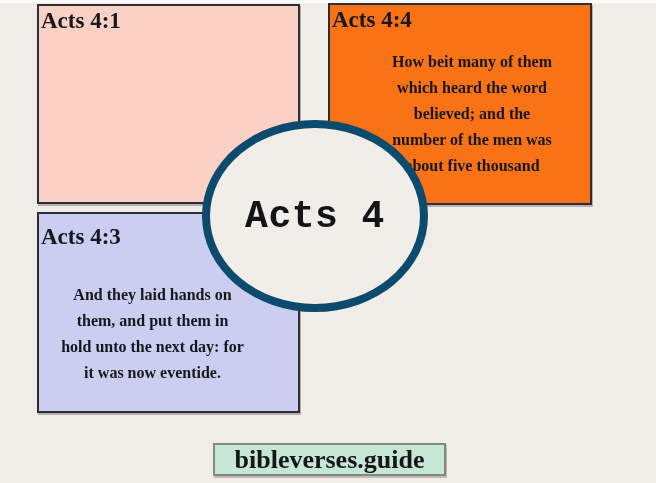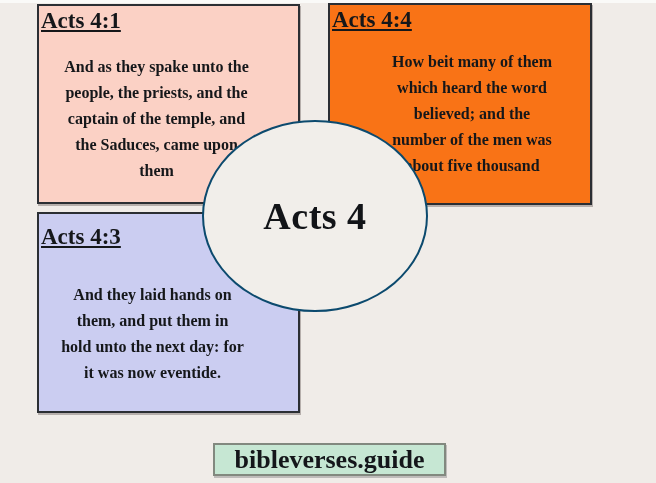--- a/index.html
+++ b/index.html
@@ -30,21 +30,20 @@
   .card-3 { left: 37px;  top: 212px; width: 263px; height: 201px; }
   .card-4 { left: 328px; top: 228px; width: 264px; height: 201px; }
 
   .card-title {
     position: absolute;
     font-size: 23px;
     font-weight: bold;
     color: #15171a;
     line-height: 26px;
     white-space: nowrap;
-    text-decoration: underline;
   }
   .card-1 .card-title { left: 2px;  top: 2px; }
   .card-2 .card-title { left: 2px;  top: 2px; }
   .card-3 .card-title { left: 2px;  top: 10px; }
   .card-4 .card-title { right: 18px; top: 9px; text-align: right; }
 
   .card-body {
     position: absolute;
     left: 0; right: 0;
     font-size: 16px;
@@ -56,26 +55,27 @@
   }
   .card-1 .card-body { top: 48px; padding-left: 8px;  padding-right: 32px; }
   .card-2 .card-body { top: 44px; padding-left: 32px; padding-right: 8px; }
   .card-3 .card-body { top: 68px; padding-left: 2px;  padding-right: 34px; }
   .card-4 .card-body { top: 56px; padding-left: 44px; padding-right: 0px; }
 
   .center-circle {
     position: absolute;
     left: 202px; top: 120px;
     width: 226px; height: 192px;
-    border: 2px solid #0c4a6e;
+    border: 8px solid #0c4a6e;
     border-radius: 50%;
     box-sizing: border-box;
     display: flex;
     align-items: center;
     justify-content: center;
+    font-family: Liberation Mono, monospace;
   }
   .center-label {
     font-size: 38px;
     font-weight: bold;
     color: #121418;
     letter-spacing: 0.5px;
   }
   .brand-box {
     position: absolute;
     left: 213px; top: 443px;
@@ -96,25 +96,20 @@
 </style>
 </head>
 <body>
 
 <div class="canvas" style="background-color: rgb(240, 236, 232);">
 
   <div class="top-strip" style="background-color: rgb(250, 250, 248);"></div>
 
   <div class="card card-1" style="background-color: rgb(251, 209, 197);">
     <div class="card-title">Acts 4:1</div>
-    <div class="card-body">And as they spake unto the
-people, the priests, and the
-captain of the temple, and
-the Saduces, came upon
-them</div>
   </div>
 
   <div class="card card-2" style="background-color: #f97316;">
     <div class="card-title">Acts 4:4</div>
     <div class="card-body">How beit many of them
 which heard the word
 believed; and the
 number of the men was
 about five thousand</div>
   </div>

